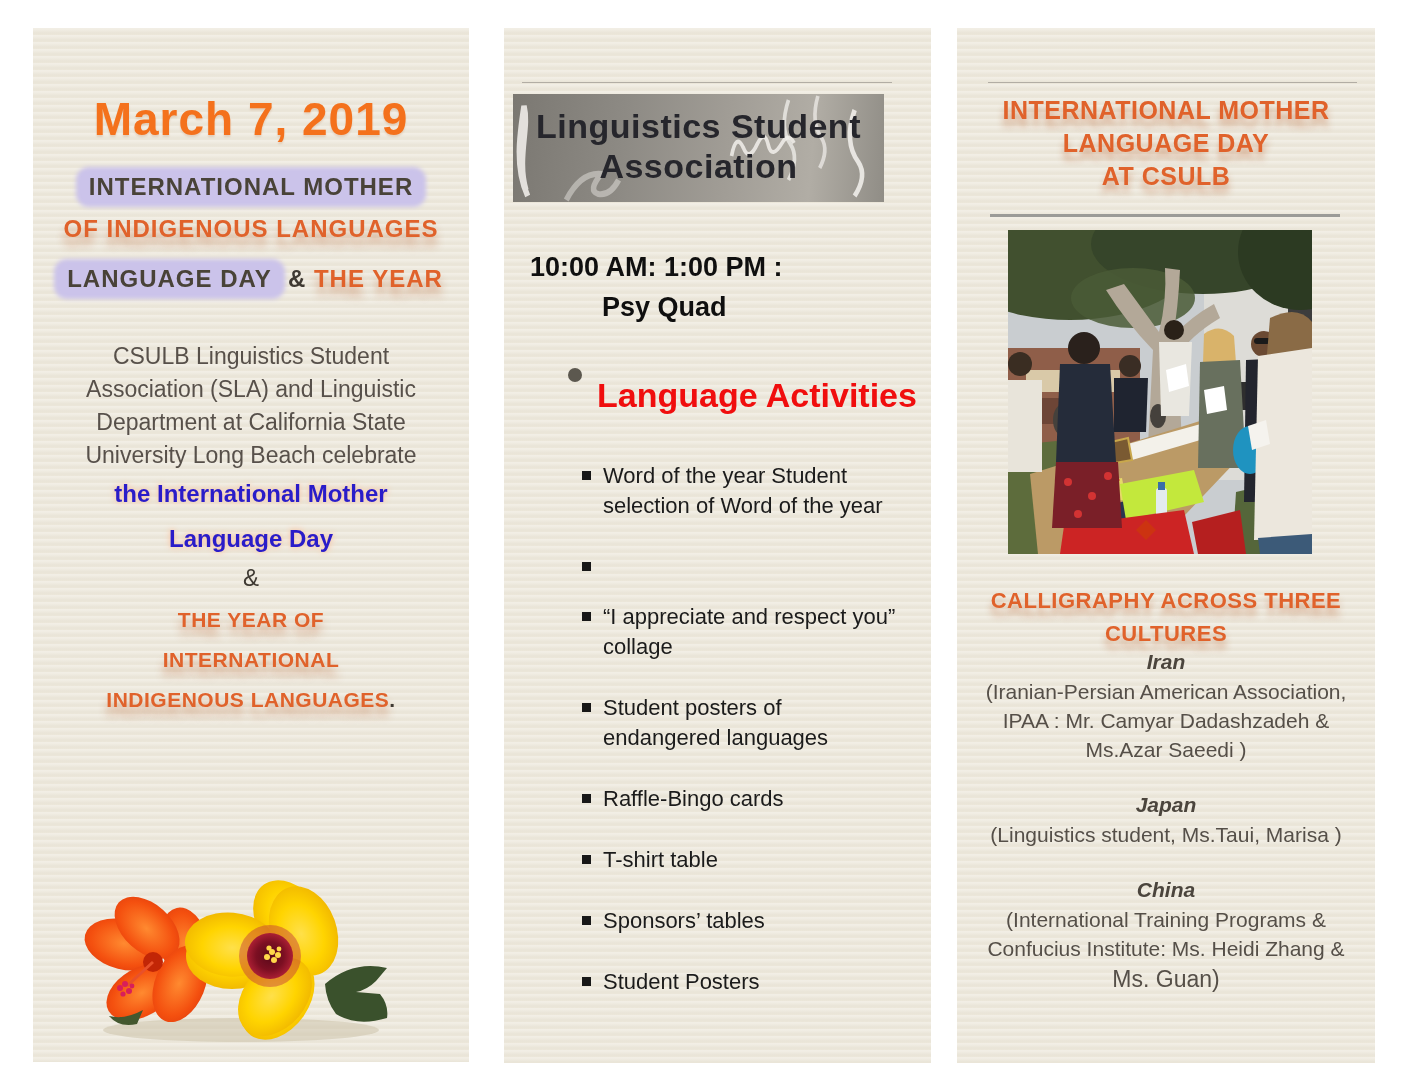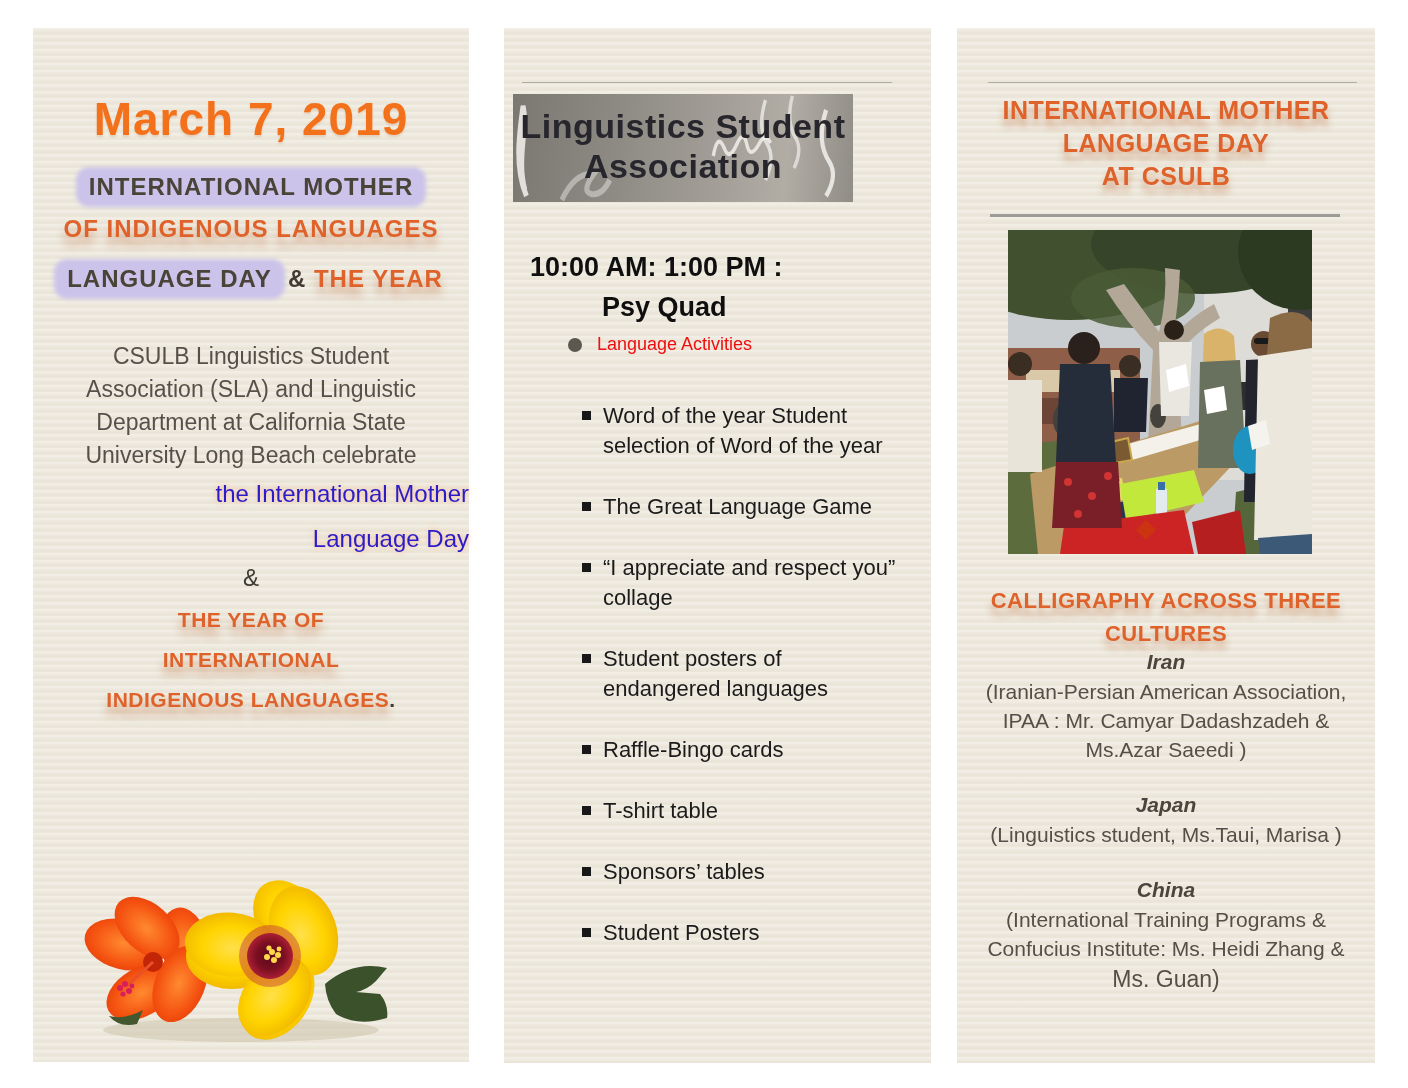--- a/index.html
+++ b/index.html
@@ -22,40 +22,40 @@
   .row-langday { margin-top:21px; }
   .row-indig { margin-top:13px; }
   .hl-band {
     display:inline-block; padding:1px 8px; border-radius:8px;
     background:#cbc3ea; box-shadow:0 0 4px 5px #cbc3ea;
     color:#494338; font-size:24px; font-weight:bold; letter-spacing:1px;
   }
   .amp-dark { color:#3f3a33; font-size:24px; font-weight:bold; margin:0 4px; }
   .orange-glow { color:#e0622b; font-size:24px; font-weight:bold; letter-spacing:1px; text-shadow:0 9px 8px rgba(185,88,35,0.45); }
   .intro { margin-top:46px; text-align:center; font-size:23px; line-height:33px; color:#57504a; }
-  .blue-glow { text-align:right; font-size:24px; color:#2a1cc9; text-shadow:0 0 5px #f7c6a6, 0 0 9px #f9d4ba; }
+  .blue-glow { text-align:center; font-size:24px; color:#2a1cc9; text-shadow:0 0 5px #f7c6a6, 0 0 9px #f9d4ba;font-weight:bold; }
   .blue-1 { margin-top:8px; }
   .blue-2 { margin-top:17px; }
   .amp-row { margin-top:11px; text-align:center; font-size:24px; color:#3f3a33; }
   .year-block { margin-top:8px; text-align:center; font-size:21px; font-weight:bold; line-height:40px; color:#e0622b; letter-spacing:0.5px; text-shadow:0 9px 8px rgba(185,88,35,0.45); }
   .year-period { color:#3f3a33; text-shadow:none; font-weight:bold; }
   .flower-art { position:absolute; left:40px; bottom:16px; width:318px; height:182px; }
 
   
   .thin-rule { height:1px; background:#b2ada4; }
   .rule-mid { margin:54px 39px 0 18px; }
-  .banner { position:relative; width:340px; height:108px; margin:11px 14px 0 9px;
+  .banner { position:relative; width:371px; height:108px; margin:11px 14px 0 9px;
     background:linear-gradient(95deg,#7b7872 0%, #8d8a84 30%, #a19d96 58%, #b1ada5 80%, #908d86 100%); }
   .banner-scribbles { position:absolute; inset:0; width:100%; height:100%; }
   .banner-text { position:relative; padding-top:12px; text-align:center; font-size:34px; font-weight:bold; line-height:40px; color:#26262c; letter-spacing:0.5px; }
   .time-heading { margin:50px 0 0 26px; font-size:27px; font-weight:bold; color:#0f0f0f; }
   .location { margin:9px 0 0 98px; font-size:27px; font-weight:bold; color:#0f0f0f; }
   .activities-row { margin:11px 0 0 64px; display:flex; align-items:center; }
   .round-bullet { width:14px; height:14px; border-radius:50%; background:#5c584f; margin-right:15px; flex:none; }
-  .red-heading { font-size:18px; font-weight:normal; color:#f00e0e; }
+  .red-heading { font-size:34px; font-weight:bold; color:#f00e0e;margin-top:42px; }
   .activity-list { margin:46px 0 0 78px; }
   .activity-item { display:flex; margin-bottom:31px; }
   .sq-bullet { width:9px; height:9px; background:#181818; margin:10px 12px 0 0; flex:none; }
   .activity-text { font-size:22px; line-height:30px; color:#1b1b1b; max-width:297px; }
 
   
   .rule-right-top { margin:54px 18px 0 31px; }
   .r-heading { margin-top:11px; text-align:center; font-size:25px; font-weight:bold; line-height:33px; color:#e0622b; letter-spacing:0.5px; text-shadow:0 8px 7px rgba(185,88,35,0.45); }
   .thick-rule { height:3px; background:#9b9b98; margin:21px 35px 0 33px; }
   .event-photo { display:block; margin:13px 0 0 51px; width:304px; height:324px; }
@@ -197,21 +197,20 @@
       <span class="red-heading">Language Activities</span>
     </div>
 
     <div class="activity-list">
       <div class="activity-item">
         <span class="sq-bullet"></span>
         <span class="activity-text">Word of the year Student selection of Word of the year</span>
       </div>
       <div class="activity-item">
         <span class="sq-bullet"></span>
-        <span class="activity-text">The Great Language Game</span>
       </div>
       <div class="activity-item">
         <span class="sq-bullet"></span>
         <span class="activity-text">“I appreciate and respect you” collage</span>
       </div>
       <div class="activity-item">
         <span class="sq-bullet"></span>
         <span class="activity-text">Student posters of endangered languages</span>
       </div>
       <div class="activity-item">

